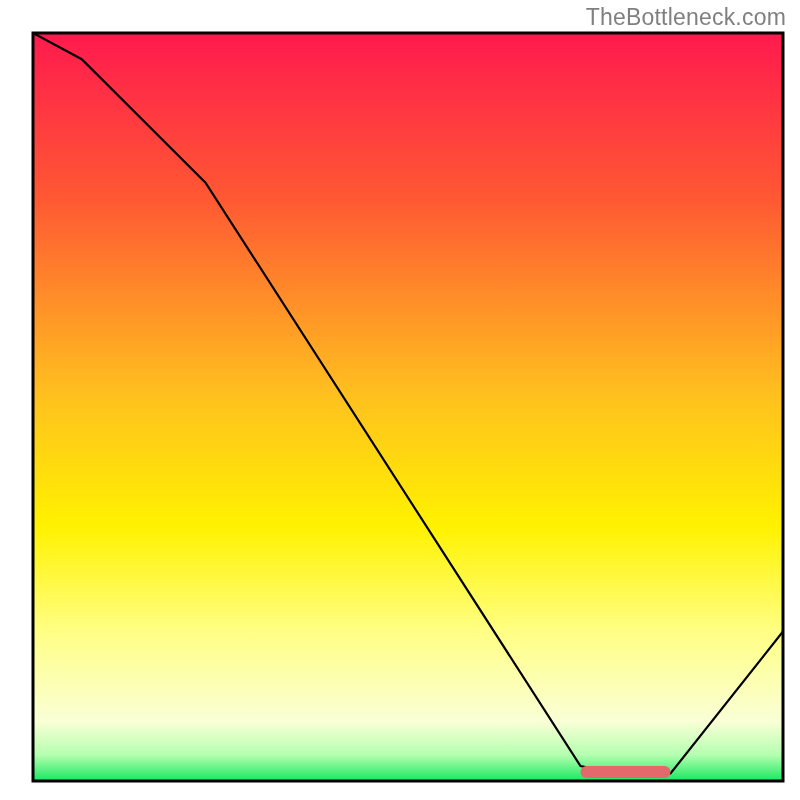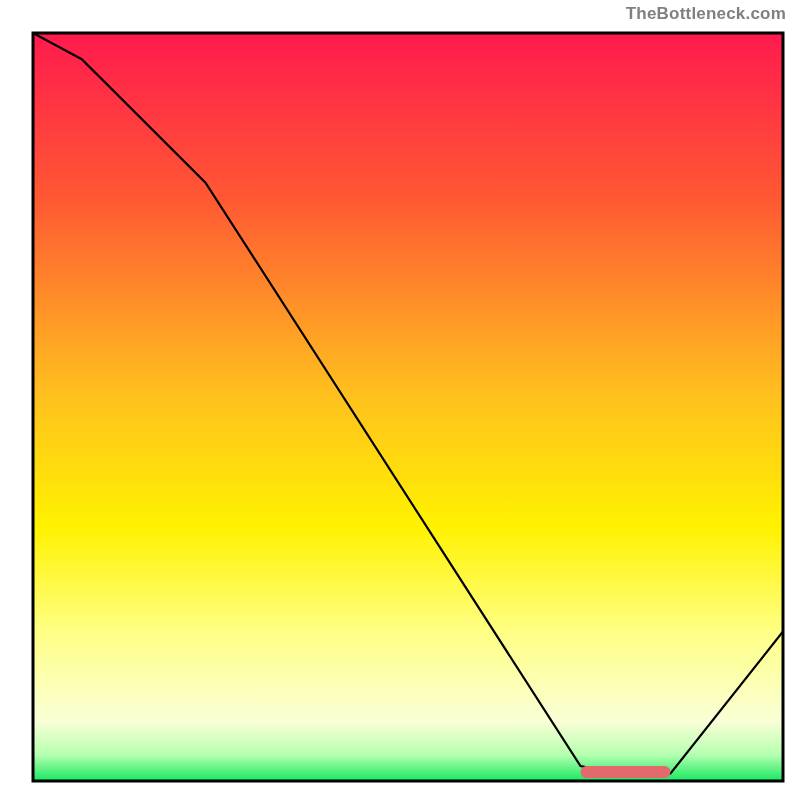--- a/index.html
+++ b/index.html
@@ -13,22 +13,22 @@
   .wrap {
     position: relative;
     width: 800px;
     height: 800px;
   }
   .attribution {
     position: absolute;
     top: 4px;
     right: 14px;
     color: #808080;
-    font-size: 17px;
-    font-weight: 700;
+    font-size: 23px;
+    font-weight: 400;
     letter-spacing: 0.2px;
   }
   svg.chart {
     position: absolute;
     left: 0;
     top: 0;
   }
 </style>
 </head>
 <body>

